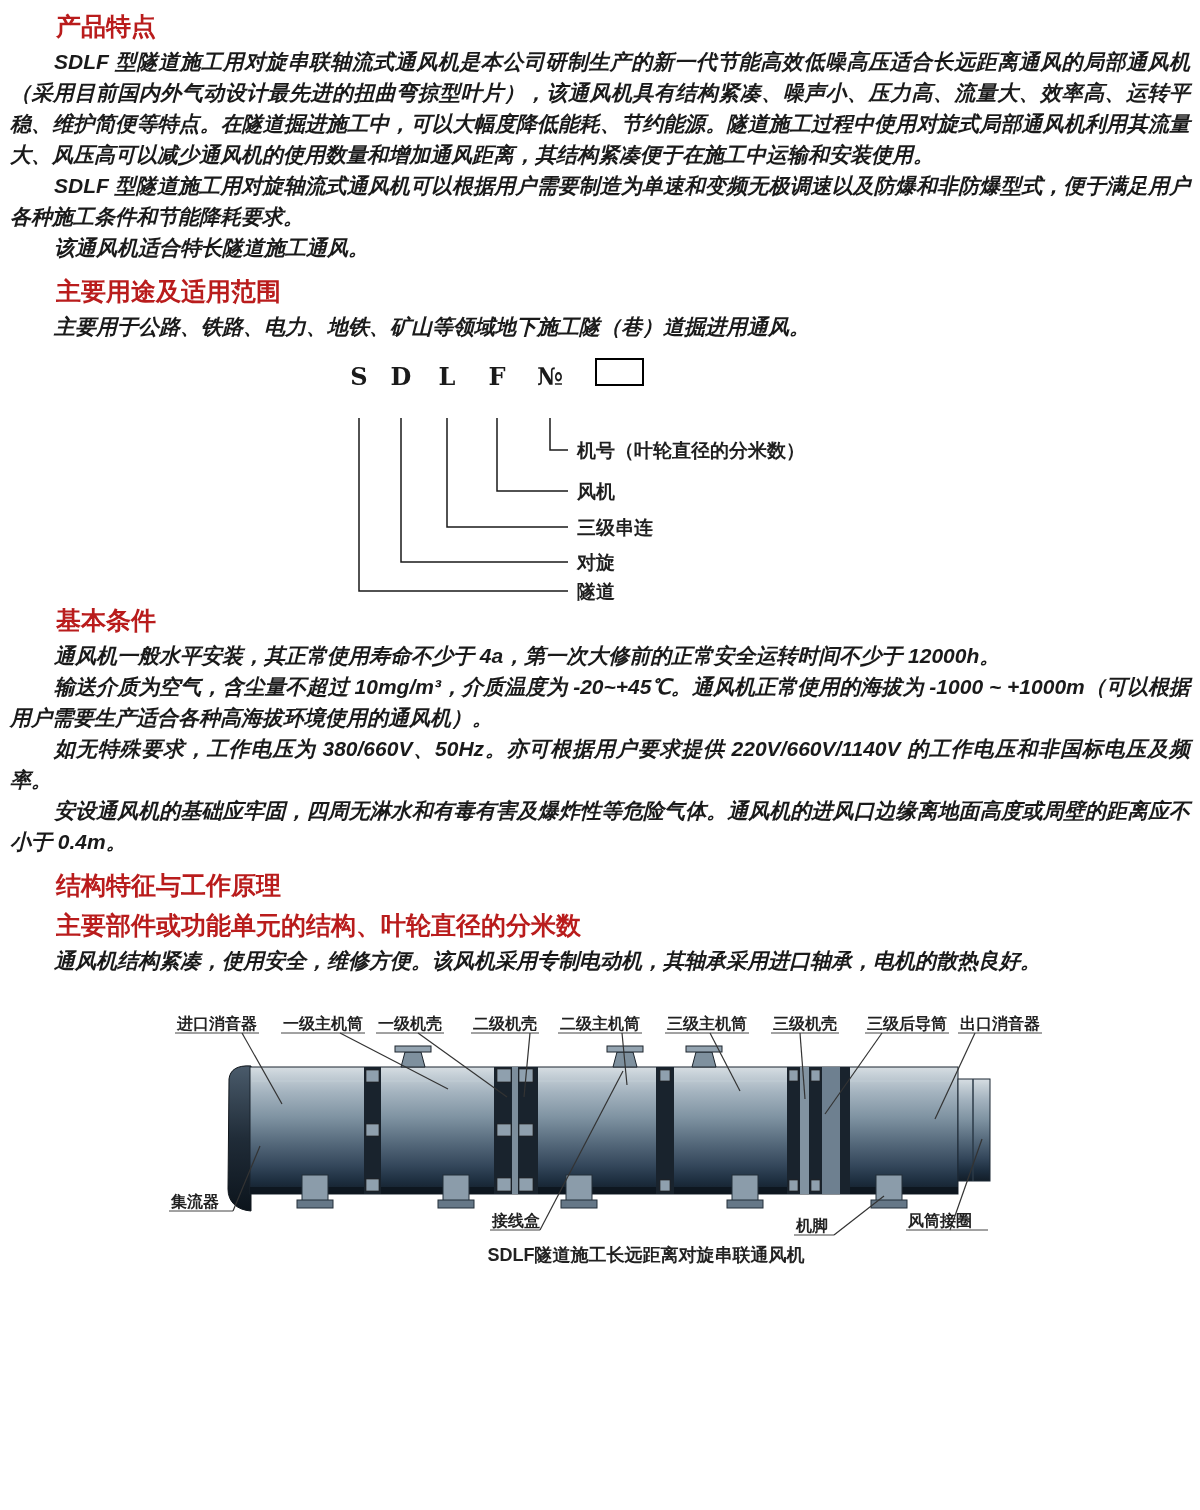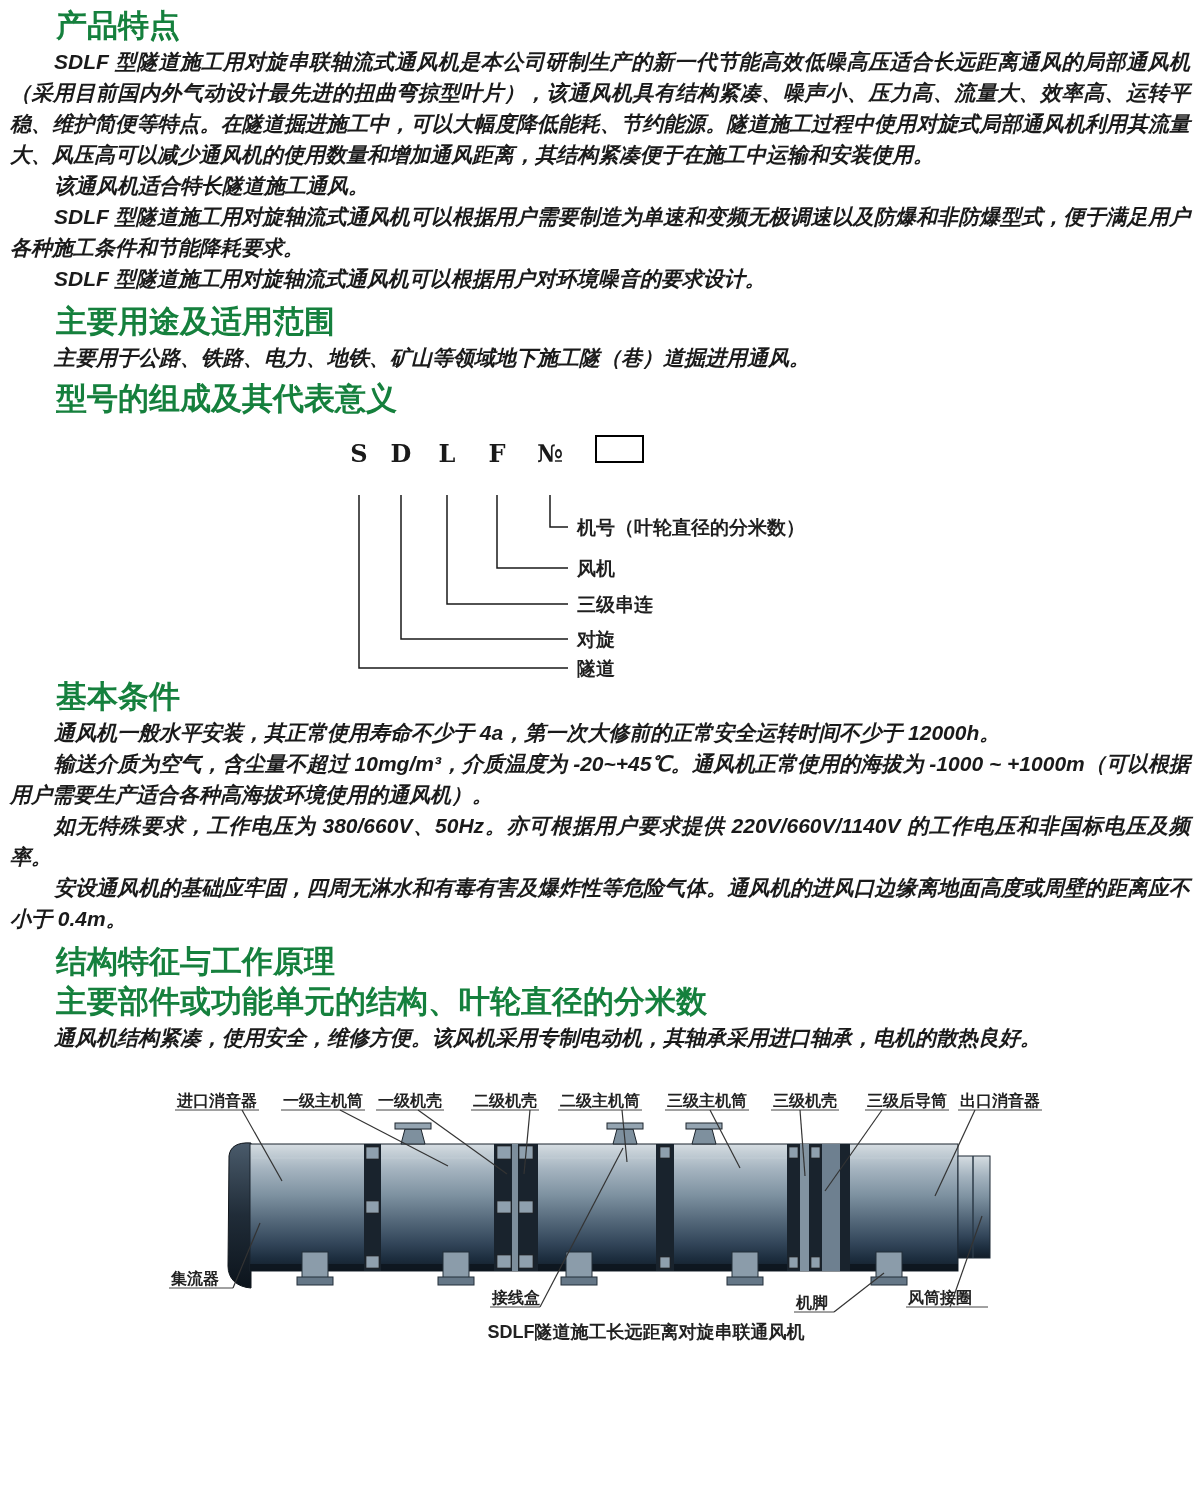--- a/index.html
+++ b/index.html
@@ -7,22 +7,22 @@
     width:1200px;height:1510px;
     box-sizing:border-box;
     padding:12px 10px 0;
     font-family:"Liberation Sans",sans-serif;
     font-weight:600;
     font-size:21px;line-height:31px;
     color:#1a1a1a;
     overflow:hidden;
   }
   h2{
-    font-size:31px;line-height:28px;font-weight:700;
-    color:#15803d;
+    font-size:25px;line-height:28px;font-weight:700;
+    color:#b91c1c;
     margin:0 0 6px 46px;
   }
   h2.mt1{margin-top:14px;}
   h2.mt2{margin-top:12px;}
   p{margin:0;text-indent:44px;text-align:justify;font-style:italic;}
   .diagram{position:relative;}
   .diagram svg{display:block;}
   #model-diagram{height:264px;}
   #fan-diagram{height:270px;margin-top:28px;text-decoration:underline;}
   text{font-family:"Liberation Sans",sans-serif;}
@@ -31,28 +31,26 @@
   .part-label{font-size:16px;font-weight:600;fill:#222;}
   .caption{font-size:18px;font-weight:600;fill:#222;}
 </style>
 </head>
 <body>
 
 <div>
 
   <h2>产品特点</h2>
   <p>SDLF 型隧道施工用对旋串联轴流式通风机是本公司研制生产的新一代节能高效低噪高压适合长远距离通风的局部通风机（采用目前国内外气动设计最先进的扭曲弯掠型叶片），该通风机具有结构紧凑、噪声小、压力高、流量大、效率高、运转平稳、维护简便等特点。在隧道掘进施工中，可以大幅度降低能耗、节约能源。隧道施工过程中使用对旋式局部通风机利用其流量大、风压高可以减少通风机的使用数量和增加通风距离，其结构紧凑便于在施工中运输和安装使用。</p>
+  <p>SDLF 型隧道施工用对旋轴流式通风机可以根据用户需要制造为单速和变频无极调速以及防爆和非防爆型式，便于满足用户各种施工条件和节能降耗要求。</p>
   <p>该通风机适合特长隧道施工通风。</p>
-  <p>SDLF 型隧道施工用对旋轴流式通风机可以根据用户需要制造为单速和变频无极调速以及防爆和非防爆型式，便于满足用户各种施工条件和节能降耗要求。</p>
-  <p>SDLF 型隧道施工用对旋轴流式通风机可以根据用户对环境噪音的要求设计。</p>
 
   <h2 class="mt1">主要用途及适用范围</h2>
   <p>主要用于公路、铁路、电力、地铁、矿山等领域地下施工隧（巷）道掘进用通风。</p>
 
-  <h2 class="mt2">型号的组成及其代表意义</h2>
 
   <div id="model-diagram" class="diagram">
     <svg width="1200" height="264" viewBox="0 0 1200 264">
 
       <text class="model-letter" text-anchor="middle" x="349" y="43">S</text>
       <text class="model-letter" text-anchor="middle" x="391" y="43">D</text>
       <text class="model-letter" text-anchor="middle" x="437" y="43">L</text>
       <text class="model-letter" text-anchor="middle" x="487" y="43">F</text>
       <text class="model-letter" text-anchor="middle" x="540" y="43">№</text>
       <rect x="586" y="17" width="47" height="26" fill="#fff" stroke="#000" stroke-width="2"></rect>

